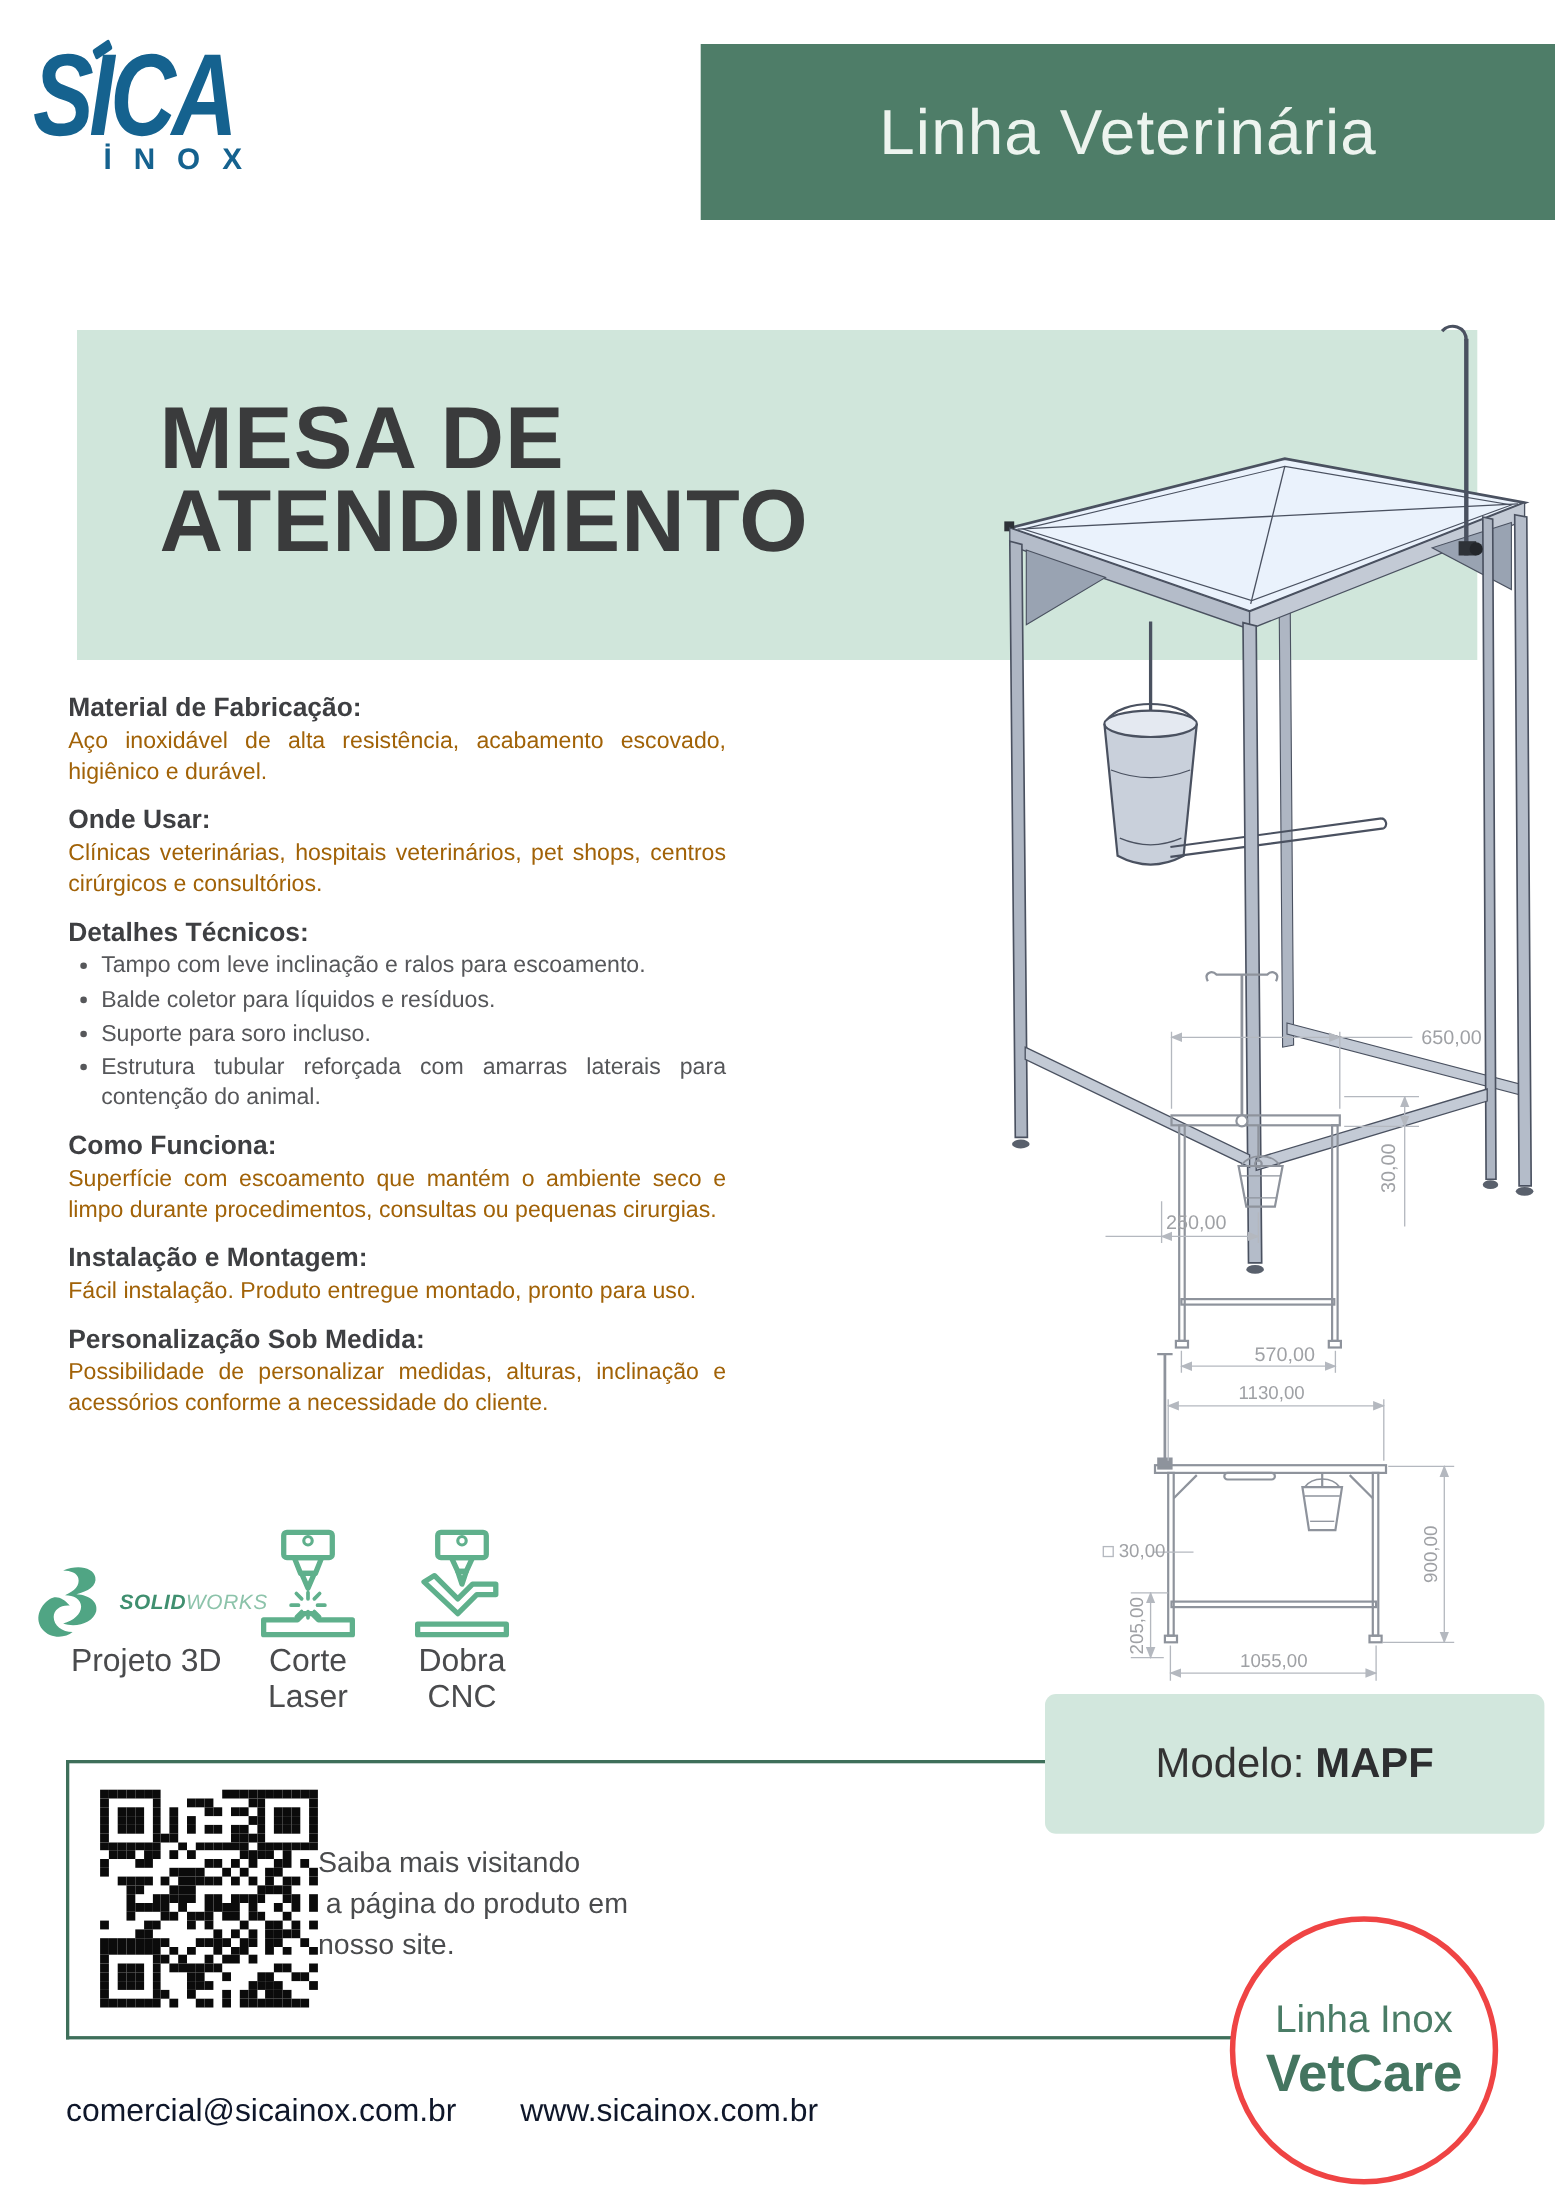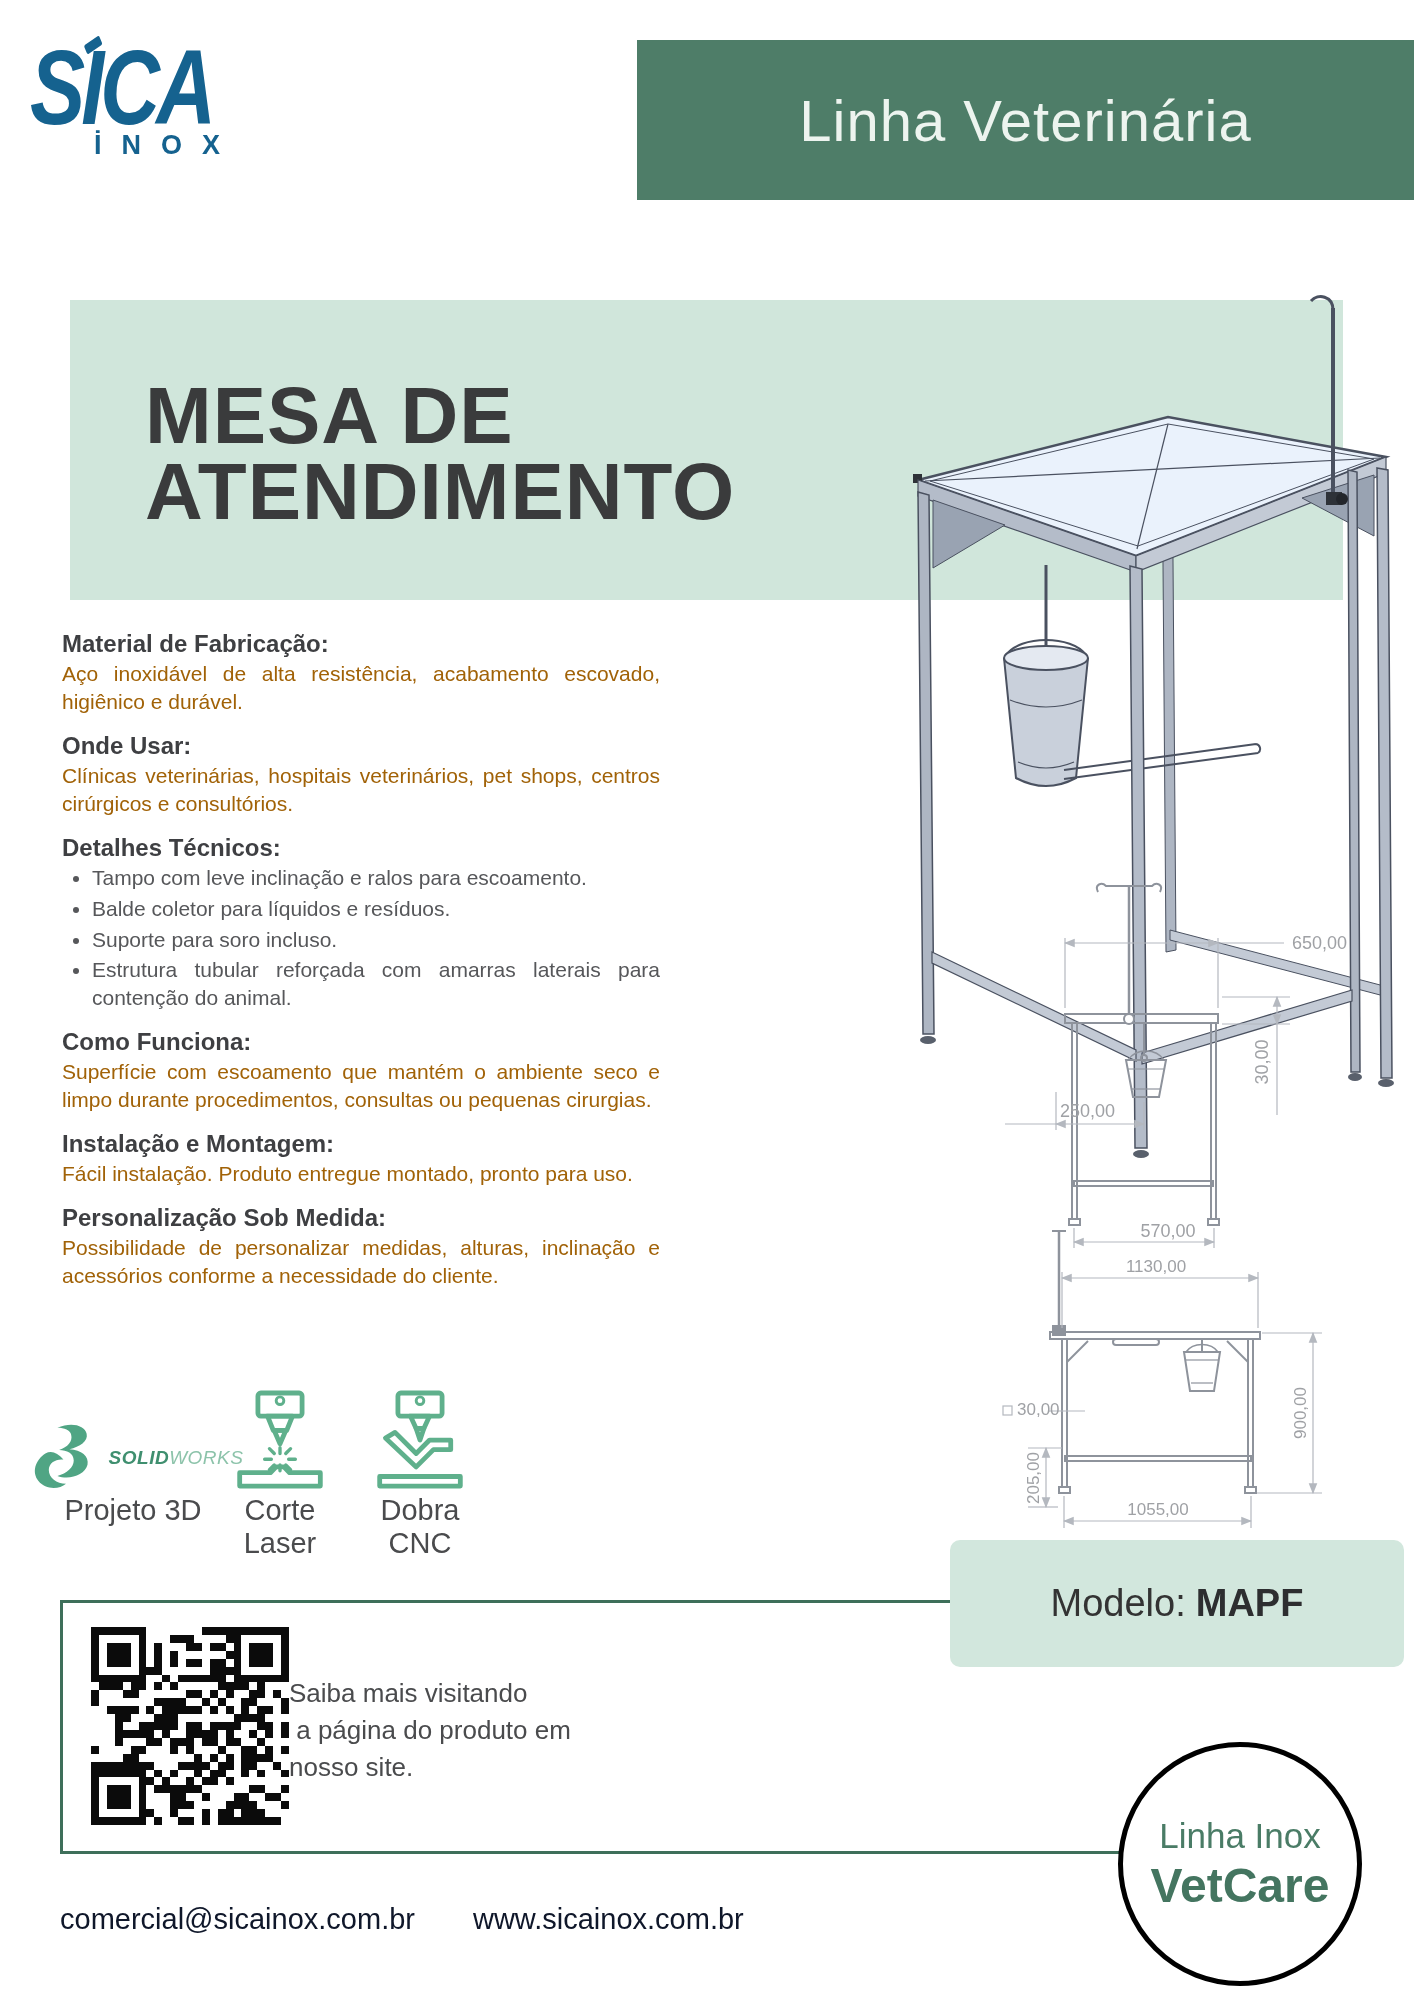--- a/index.html
+++ b/index.html
@@ -14,21 +14,21 @@
                transform:rotate(-28deg);border-radius:2px;}
   .logo-sub{margin:-10px 0 15px 64px;font-size:27px;font-weight:700;letter-spacing:20px;color:#15628f;}
 
   
   .banner{position:absolute;left:637px;top:40px;width:777px;height:160px;background:#4e7d68;
           display:flex;align-items:center;justify-content:center;}
   .banner-label{font-size:58px;font-weight:400;color:#edf4ef;letter-spacing:1px;}
 
   
   .hero-panel{position:absolute;left:70px;top:300px;width:1273px;height:300px;background:#d0e6db;}
-  .hero-title{position:absolute;left:145px;top:378px;font-size:80px;font-weight:700;color:#3a3b3c;
+  .hero-title{position:absolute;left:145px;top:360px;font-size:80px;font-weight:700;color:#3a3b3c;
               line-height:.95;letter-spacing:1px;z-index:2;}
 
   
   .drawing3d{position:absolute;left:688px;top:270px;z-index:1;}
 
   
   .sections{position:absolute;left:62px;top:630px;width:598px;}
   .sec{margin-bottom:16px;}
   .sec h3{margin:0 0 2px 0;font-size:24px;font-weight:700;color:#3e3f42;}
   .sec p{margin:0;font-size:21px;line-height:1.33;color:#a16207;text-align:justify;}
@@ -61,21 +61,21 @@
   .qr-card{position:absolute;left:60px;top:1600px;width:1060px;height:248px;background:#fff;
            border:3px solid #3e6f5a;border-right:none;z-index:1;}
   .qr{position:absolute;left:28px;top:24px;width:198px;height:198px;display:grid;
       grid-template-columns:repeat(25,1fr);grid-auto-rows:1fr;background:#fff;}
   .qr div.on{background:#0b0b0b;}
   .qr-text{position:absolute;left:226px;top:72px;font-size:26px;line-height:1.42;color:#4a4b4d;}
   .qr-text div{white-space:pre;}
 
   
   .vet-circle{position:absolute;left:1118px;top:1742px;width:234px;height:234px;background:#fff;
-              border:5px solid #000000;border-radius:50%;z-index:3;
+              border:5px solid #ef4444;border-radius:50%;z-index:3;
               display:flex;flex-direction:column;align-items:center;justify-content:center;}
   .vet-line1{font-size:35px;color:#4a7c66;}
   .vet-line2{font-size:48px;font-weight:700;color:#447560;margin-top:2px;}
 
   
   .footer{position:absolute;left:60px;top:1903px;display:flex;gap:58px;font-size:29px;color:#0f172a;}
 </style>
 </head>
 <body>
 

